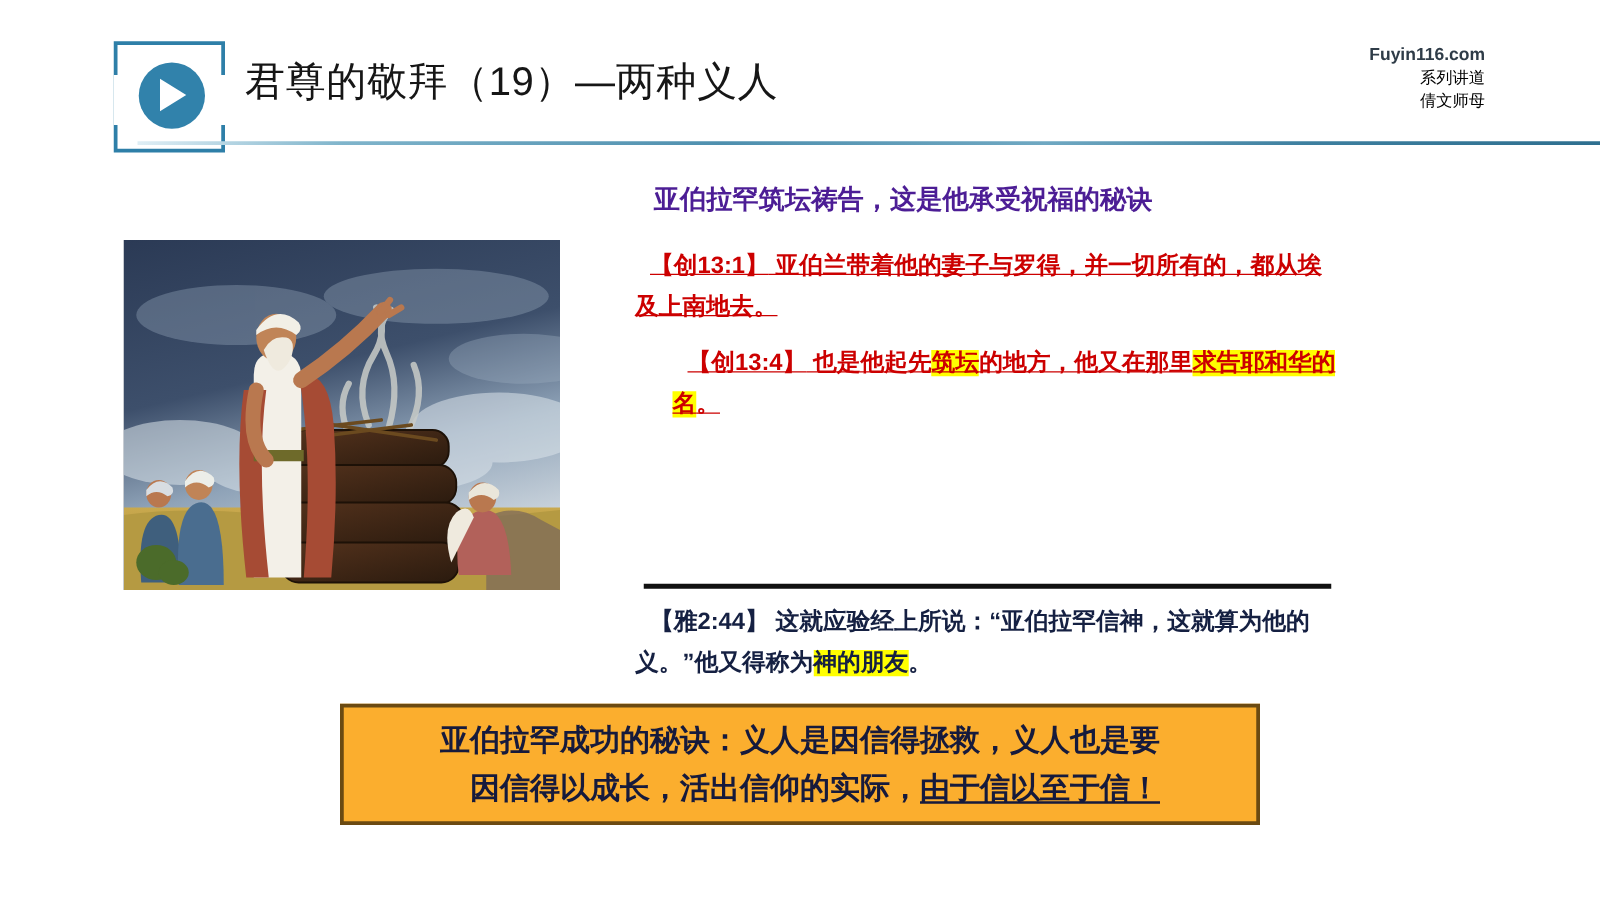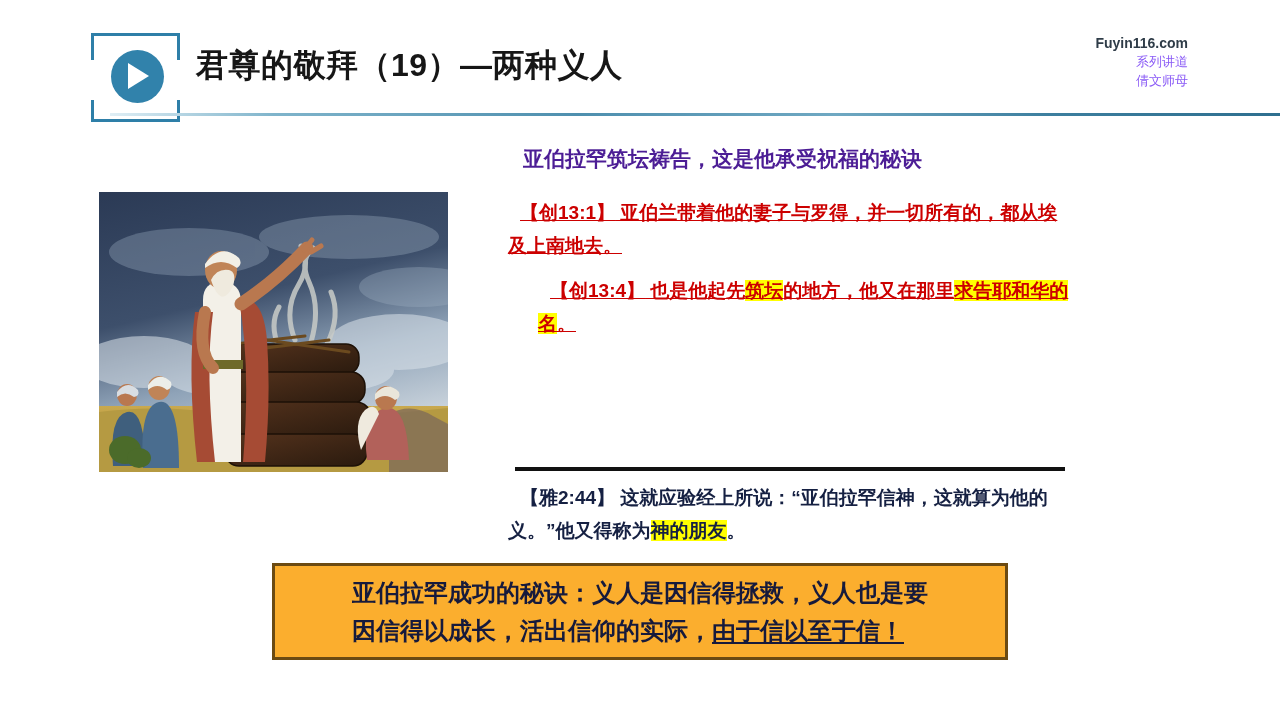--- a/index.html
+++ b/index.html
@@ -30,33 +30,33 @@
     background:#3182ab;
   }
   .play-tri{
     position:absolute;left:17px;top:13px;width:0;height:0;
     border-left:21px solid #ffffff;
     border-top:13px solid transparent;
     border-bottom:13px solid transparent;
   }
   .header-title{
     position:absolute;left:196px;top:44px;
-    font-size:32px;font-weight:bold;color:#161616;
+    font-size:32px;font-weight:normal;color:#161616;
     letter-spacing:0.5px;white-space:nowrap;text-align:center;
   }
   .header-rule{
     position:absolute;left:110px;top:113px;width:1170px;height:3px;
     background:linear-gradient(to right,#dfeef5 0%,#7fb4cb 14%,#4e8fae 40%,#6fa8c2 62%,#3d7f9f 80%,#2e6f8f 100%);
   }
   .brand{
     position:absolute;right:92px;top:33px;text-align:right;
     color:#3d4a56;line-height:1.45;
   }
   .brand .brand-site{font-size:14px;font-weight:bold;color:#2f3c48;}
-  .brand .brand-line{font-size:13px;color:#8b5cf6;}
+  .brand .brand-line{font-size:13px;color:#000000;}
 
   
   .picture{
     position:absolute;left:99px;top:192px;width:349px;height:280px;
     overflow:hidden;background:#2a3a52;
   }
   .pic-svg{display:block;width:349px;height:280px;}
 
   
   .content-heading{
@@ -81,21 +81,21 @@
 
   
   .concl-box{
     position:absolute;left:272px;top:563px;width:736px;height:97px;
     box-sizing:border-box;
     background:#fbae2e;border:3px solid #6b4a12;
     display:flex;align-items:center;justify-content:center;
   }
   .concl-text{
     color:#161a3c;font-size:24px;font-weight:bold;line-height:38px;
-    text-align:left;padding:0 12px;
+    text-align:right;padding:0 12px;
   }
   .concl-line{display:block;}
   .u{text-decoration:underline;text-underline-offset:3px;}
 </style>
 </head>
 <body>
 
 <div class="slide">
 
   <div class="header">

